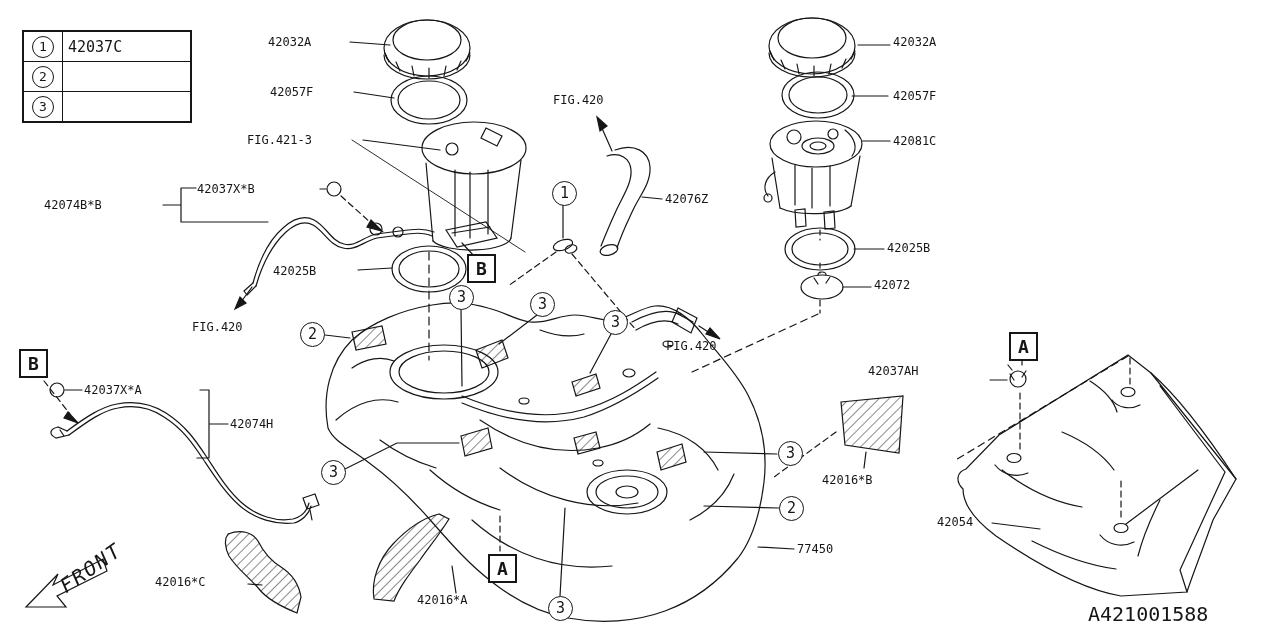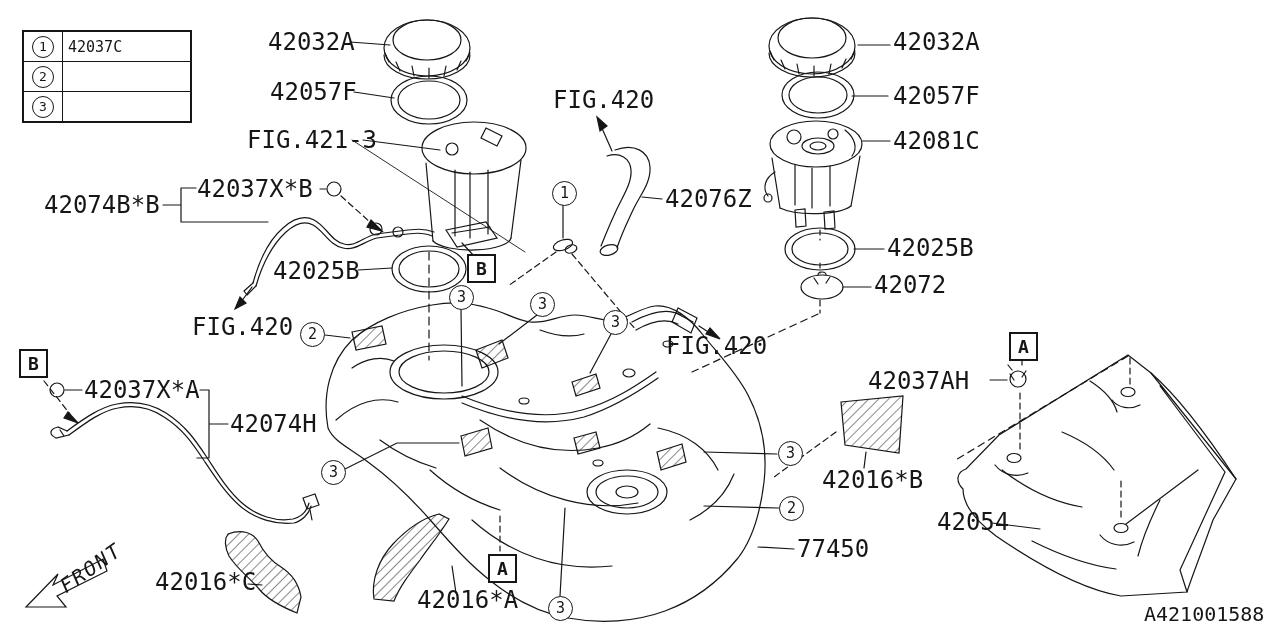--- a/index.html
+++ b/index.html
@@ -1,33 +1,33 @@
 <!DOCTYPE html>
 <html><head>
 <meta charset="utf-8">
 <style>
   html,body{margin:0;padding:0;}
   body{width:1280px;height:640px;position:relative;background:#ffffff;overflow:hidden;
        font-family:"DejaVu Sans Mono", monospace;color:#161616;}
   #art{position:absolute;left:0;top:0;}
-  .lbl{position:absolute;font-size:24px;line-height:22px;white-space:nowrap;letter-spacing:0px;text-align:right;}
+  .lbl{position:absolute;font-size:12px;line-height:22px;white-space:nowrap;letter-spacing:0px;text-align:right;}
   .callout{position:absolute;width:23px;height:23px;border:1.5px solid #161616;border-radius:50%;
            background:#fff;font-size:15px;line-height:23px;text-align:center;}
   .refbox{position:absolute;width:25px;height:25px;border:2px solid #161616;background:#fff;
           font-size:18px;line-height:25px;text-align:center;font-weight:bold;}
   .legend{position:absolute;left:22px;top:30px;border:2px solid #161616;background:#fff;}
   .legend-row{display:flex;height:29px;border-bottom:1.5px solid #161616;}
   .legend-row:last-child{border-bottom:none;}
   .legend-ref{width:38px;border-right:1.5px solid #161616;display:flex;align-items:center;justify-content:center;}
   .legend-ref span{display:block;width:20px;height:20px;border:1.4px solid #161616;border-radius:50%;
                    font-size:13px;line-height:20px;text-align:center;}
   .legend-part{width:122px;display:flex;align-items:center;padding-left:5px;font-size:15px;}
   .front-label{position:absolute;left:62px;top:576px;font-size:20px;font-style:italic;
                letter-spacing:2px;transform:rotate(-35deg);transform-origin:left center;}
-  .diagram-id{position:absolute;left:1144px;top:602px;font-size:20px;}
+  .diagram-id{position:absolute;left:1088px;top:602px;font-size:20px;}
 </style>
 </head>
 <body>
 
 <svg id="art" width="1280" height="640" viewBox="0 0 1280 640">
   <defs>
     <pattern id="hatch" width="7" height="7" patternUnits="userSpaceOnUse" patternTransform="rotate(45)">
       <line x1="0" y1="0" x2="0" y2="7" stroke="#161616" stroke-width="1"></line>
     </pattern>
   </defs>
@@ -265,21 +265,21 @@
 <div class="lbl" style="left:273px;top:260px">42025B</div>
 <div class="lbl" style="left:192px;top:316px">FIG.420</div>
 <div class="lbl" style="left:553px;top:89px">FIG.420</div>
 <div class="lbl" style="left:665px;top:188px">42076Z</div>
 <div class="lbl" style="left:893px;top:31px">42032A</div>
 <div class="lbl" style="left:893px;top:85px">42057F</div>
 <div class="lbl" style="left:893px;top:130px">42081C</div>
 <div class="lbl" style="left:887px;top:237px">42025B</div>
 <div class="lbl" style="left:874px;top:274px">42072</div>
 <div class="lbl" style="left:666px;top:335px">FIG.420</div>
-<div class="lbl" style="left:868px;top:370px">42037AH</div>
+<div class="lbl" style="left:868px;top:360px">42037AH</div>
 <div class="lbl" style="left:822px;top:469px">42016*B</div>
 <div class="lbl" style="left:937px;top:511px">42054</div>
 <div class="lbl" style="left:797px;top:538px">77450</div>
 <div class="lbl" style="left:84px;top:379px">42037X*A</div>
 <div class="lbl" style="left:230px;top:413px">42074H</div>
 <div class="lbl" style="left:155px;top:571px">42016*C</div>
 <div class="lbl" style="left:417px;top:589px">42016*A</div>
 
 <div class="callout" style="left:552px;top:181px">1</div>
 <div class="callout" style="left:300px;top:322px">2</div>

